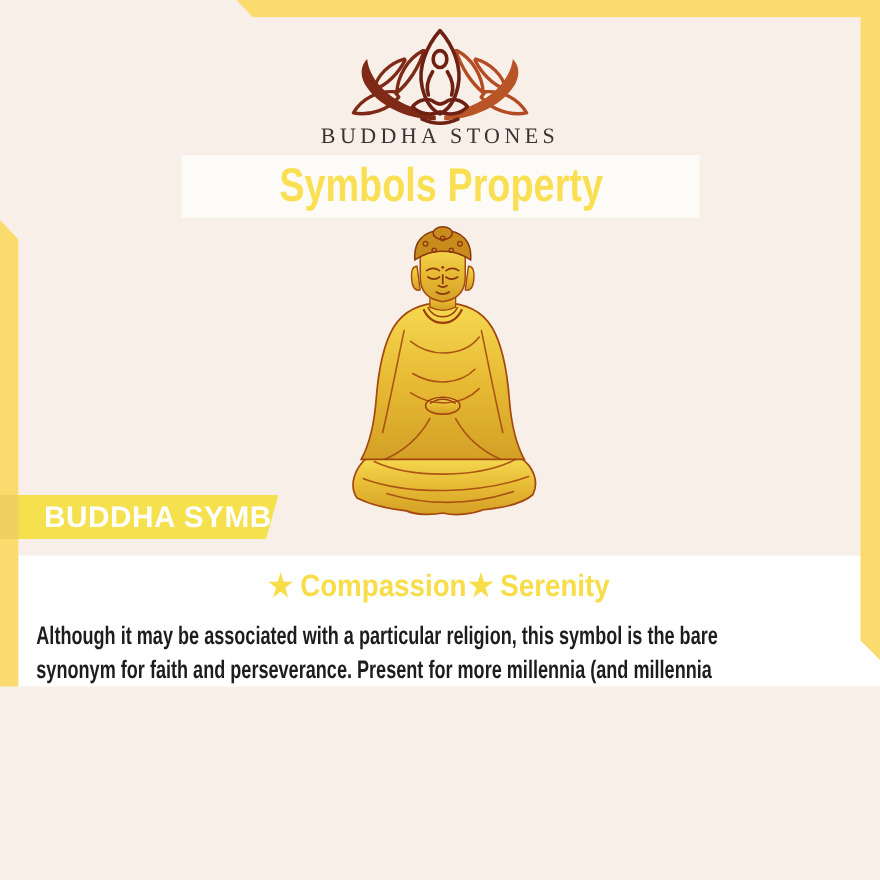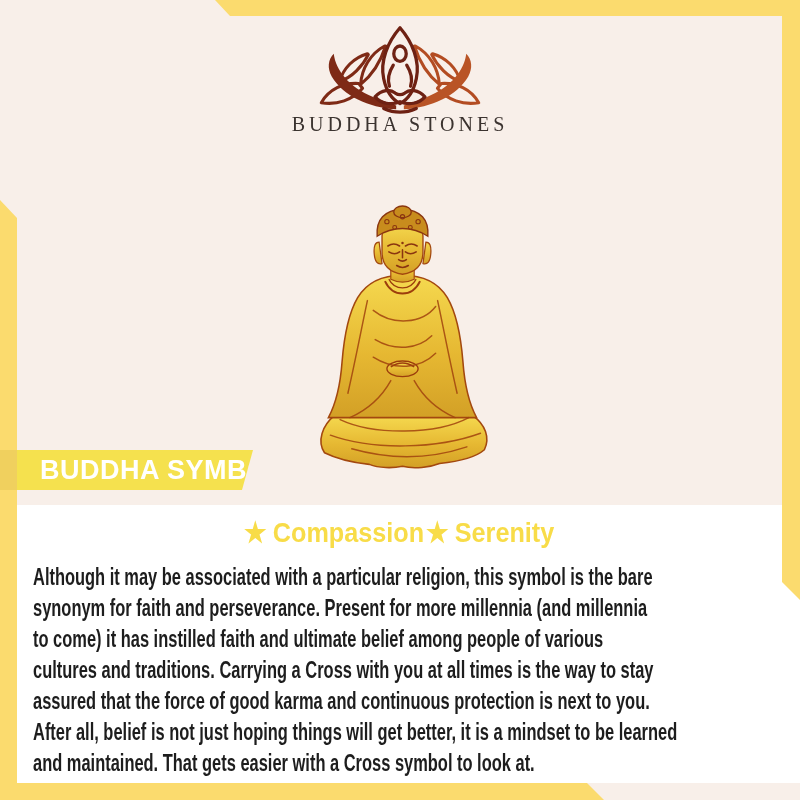--- a/index.html
+++ b/index.html
@@ -3,21 +3,21 @@
 <meta charset="utf-8">
 <style>
   html, body { margin: 0; padding: 0; }
   body {
     width: 800px; height: 800px;
     font-family: "Liberation Sans", sans-serif;
     background: #f8efe9;
   }
   .page {
     position: relative;
-    width: 800px; height: 800px;
+    width: 800px; height: 624px;
     background: #f8efe9;
     overflow: hidden;
   }
 
   
   .white-panel {
     position: absolute; left: 0; top: 505px;
     width: 800px; height: 278px;
     background: #ffffff;
     z-index: 1;
@@ -153,20 +153,23 @@
         <path d="M83 45 C 78 53 77 61 79 67"></path>
         <path d="M97 45 C 102 53 103 61 101 67"></path>
         <path d="M90 83 C 81 87 70 85 64 78 C 71 70 80 70 85 74 C 88 76 92 76 95 74 C 100 70 109 70 116 78 C 110 85 99 87 90 83 Z"></path>
         <path d="M73 90 C 84 95 96 95 107 90"></path>
       </g>
     </g>
   </svg>
 
   <div class="brand">BUDDHA STONES</div>
 
+  <div class="title-banner">
+    <div class="title-text">Symbols Property</div>
+  </div>
 
   <svg class="statue" viewBox="0 0 200 288" aria-hidden="true">
     <defs>
       <linearGradient id="gold" x1="0" y1="0" x2="0" y2="1">
         <stop offset="0" stop-color="#f5d94f"></stop>
         <stop offset="0.55" stop-color="#e6b832"></stop>
         <stop offset="1" stop-color="#d3a026"></stop>
       </linearGradient>
     </defs>
 

